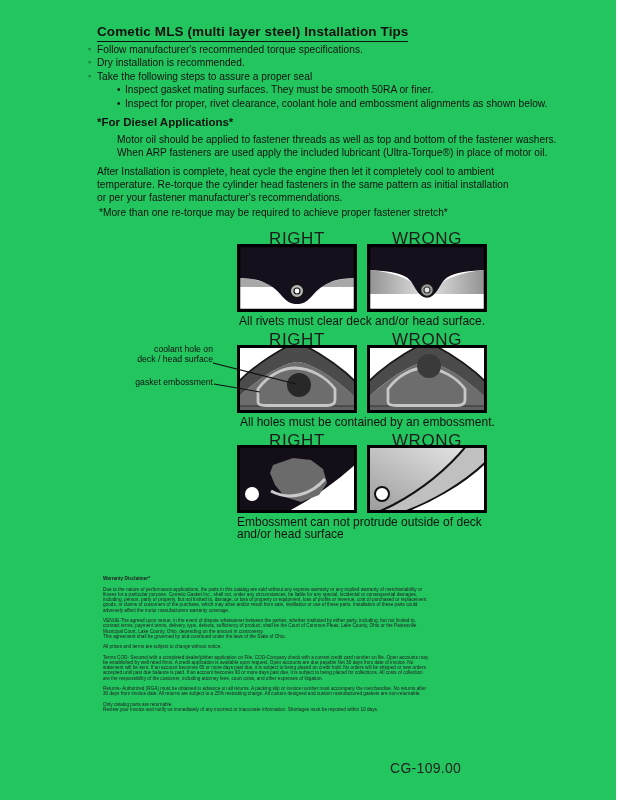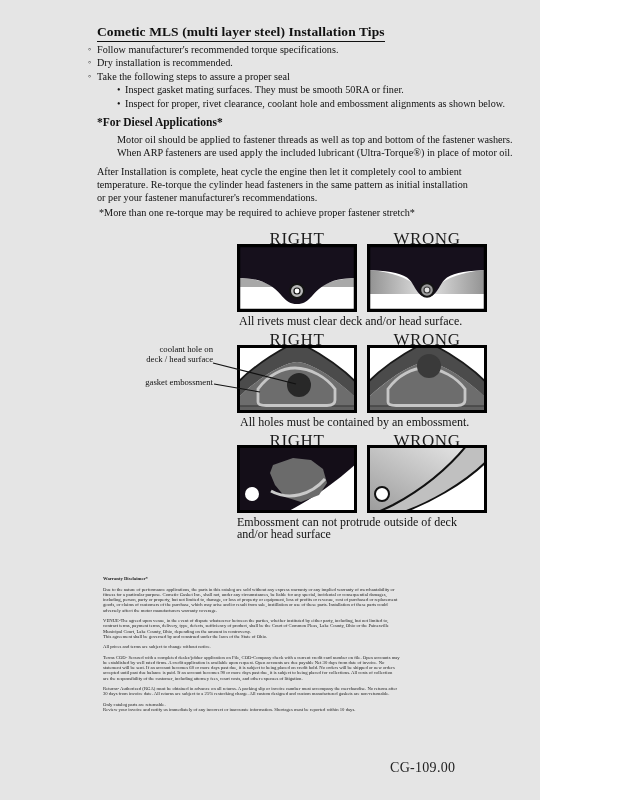--- a/index.html
+++ b/index.html
@@ -1,17 +1,17 @@
 <!DOCTYPE html>
 <html><head>
 <meta charset="utf-8">
 <style>
   html,body{margin:0;padding:0;background:#ffffff;}
-  .page{position:relative;width:540px;height:800px;background:#e5e5e5;overflow:hidden;
-        font-family:Liberation Serif, serif;color:#1a1a1a;}
+  .page{position:relative;width:616px;height:800px;background:#22c55e;overflow:hidden;
+        font-family:Liberation Sans, sans-serif;color:#1a1a1a;}
   .abs{position:absolute;}
   .pre{white-space:pre-line;}
   .title{font-size:13.5px;font-weight:bold;color:#111;border-bottom:1.6px solid #111;
          padding-bottom:2px;letter-spacing:.1px;}
   .bullets{font-size:10.2px;line-height:13.4px;color:#111;}
   .bullet-row{display:flex;align-items:flex-start;}
   .b-glyph{width:9px;flex:0 0 9px;font-size:9px;line-height:13.4px;}
   .sub{margin-left:29px;}
   .sb-glyph{width:8px;flex:0 0 8px;font-size:10px;line-height:13.4px;}
   .h2{font-size:11.5px;font-weight:bold;color:#111;}

